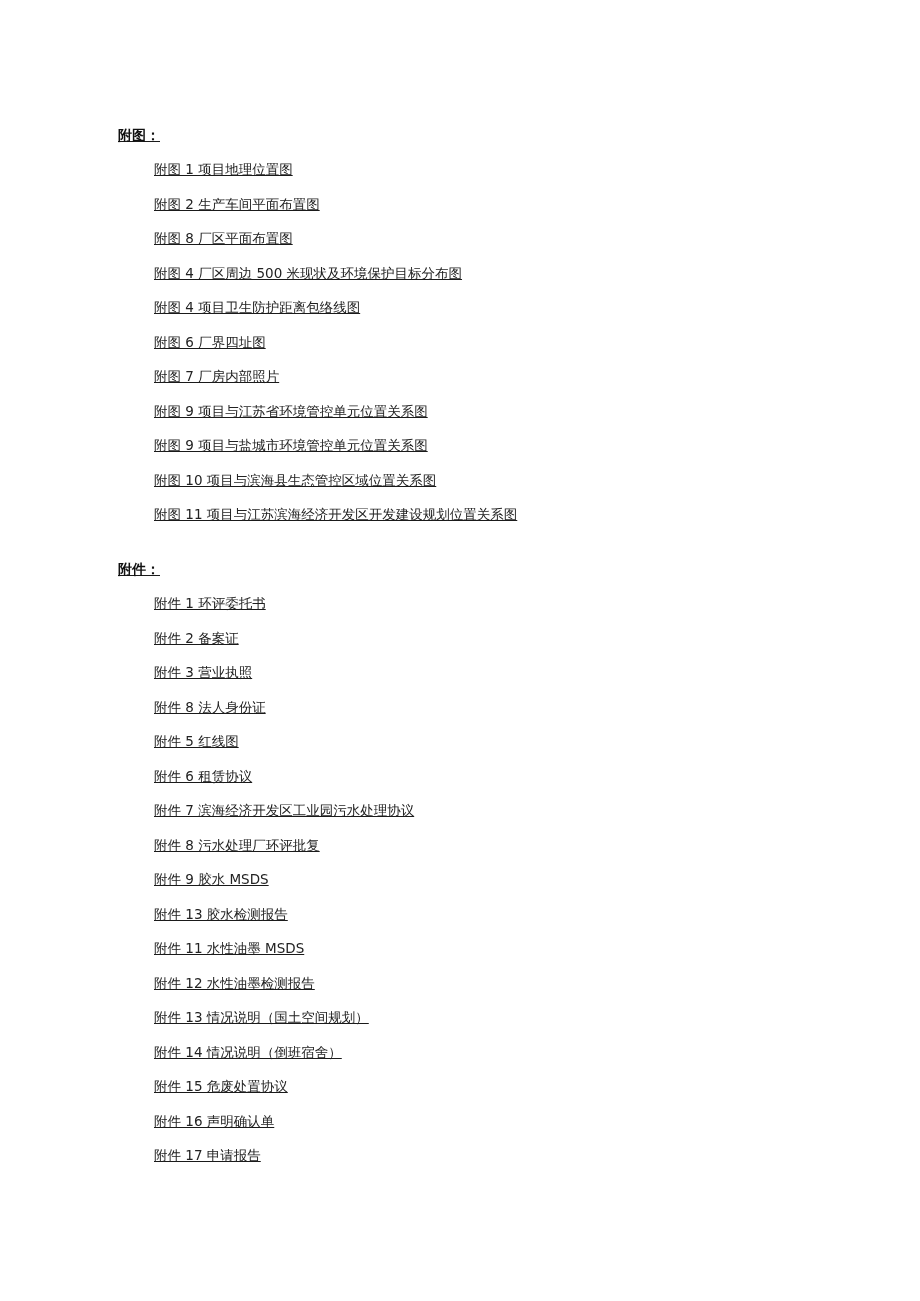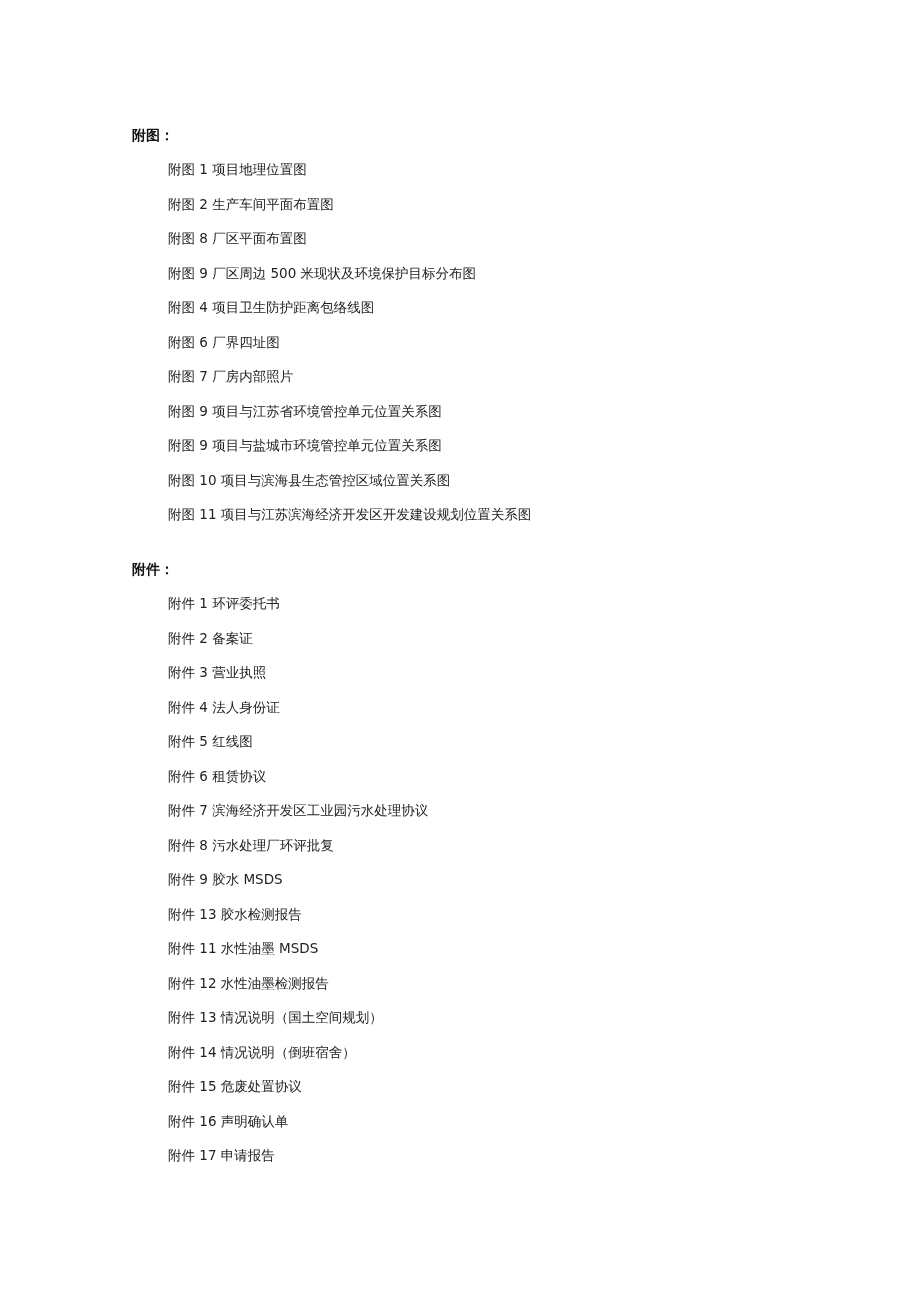--- a/index.html
+++ b/index.html
@@ -17,21 +17,22 @@
     }
     .page {
       position: absolute;
       left: 0;
       top: 0;
       width: 920px;
       height: 1301px;
     }
     .section {
       position: absolute;
-      left: 132px;
+      left: 118px;
+      text-decoration: underline;
     }
     .section.figures { top: 125px; }
     .section.attachments { top: 559px; }
     .section-heading {
       font-size: 14px;
       font-weight: bold;
       line-height: 20px;
       height: 20px;
       margin: 0 0 14px 0;
       color: #111;
@@ -54,38 +55,38 @@
 <body>
 
 <div class="page">
 
   <section class="section figures">
     <div class="section-heading">附图：</div>
     <ul class="item-list">
       <li class="item">附图 1 项目地理位置图</li>
       <li class="item">附图 2 生产车间平面布置图</li>
       <li class="item">附图 8 厂区平面布置图</li>
-      <li class="item">附图 9 厂区周边 500 米现状及环境保护目标分布图</li>
+      <li class="item">附图 4 厂区周边 500 米现状及环境保护目标分布图</li>
       <li class="item">附图 4 项目卫生防护距离包络线图</li>
       <li class="item">附图 6 厂界四址图</li>
       <li class="item">附图 7 厂房内部照片</li>
       <li class="item">附图 9 项目与江苏省环境管控单元位置关系图</li>
       <li class="item">附图 9 项目与盐城市环境管控单元位置关系图</li>
       <li class="item">附图 10 项目与滨海县生态管控区域位置关系图</li>
       <li class="item">附图 11 项目与江苏滨海经济开发区开发建设规划位置关系图</li>
     </ul>
   </section>
 
   <section class="section attachments">
     <div class="section-heading">附件：</div>
     <ul class="item-list">
       <li class="item">附件 1 环评委托书</li>
       <li class="item">附件 2 备案证</li>
       <li class="item">附件 3 营业执照</li>
-      <li class="item">附件 4 法人身份证</li>
+      <li class="item">附件 8 法人身份证</li>
       <li class="item">附件 5 红线图</li>
       <li class="item">附件 6 租赁协议</li>
       <li class="item">附件 7 滨海经济开发区工业园污水处理协议</li>
       <li class="item">附件 8 污水处理厂环评批复</li>
       <li class="item">附件 9 胶水 MSDS</li>
       <li class="item">附件 13 胶水检测报告</li>
       <li class="item">附件 11 水性油墨 MSDS</li>
       <li class="item">附件 12 水性油墨检测报告</li>
       <li class="item">附件 13 情况说明（国土空间规划）</li>
       <li class="item">附件 14 情况说明（倒班宿舍）</li>

